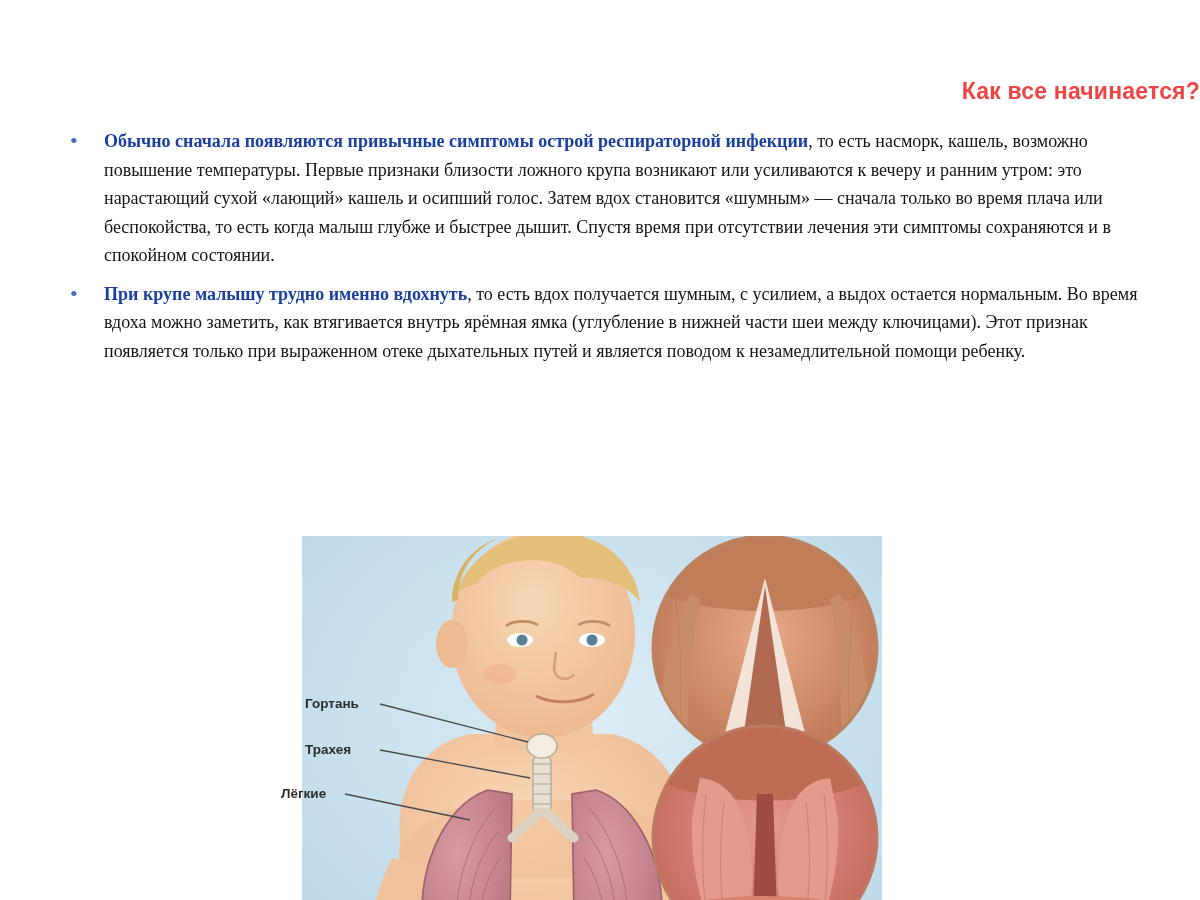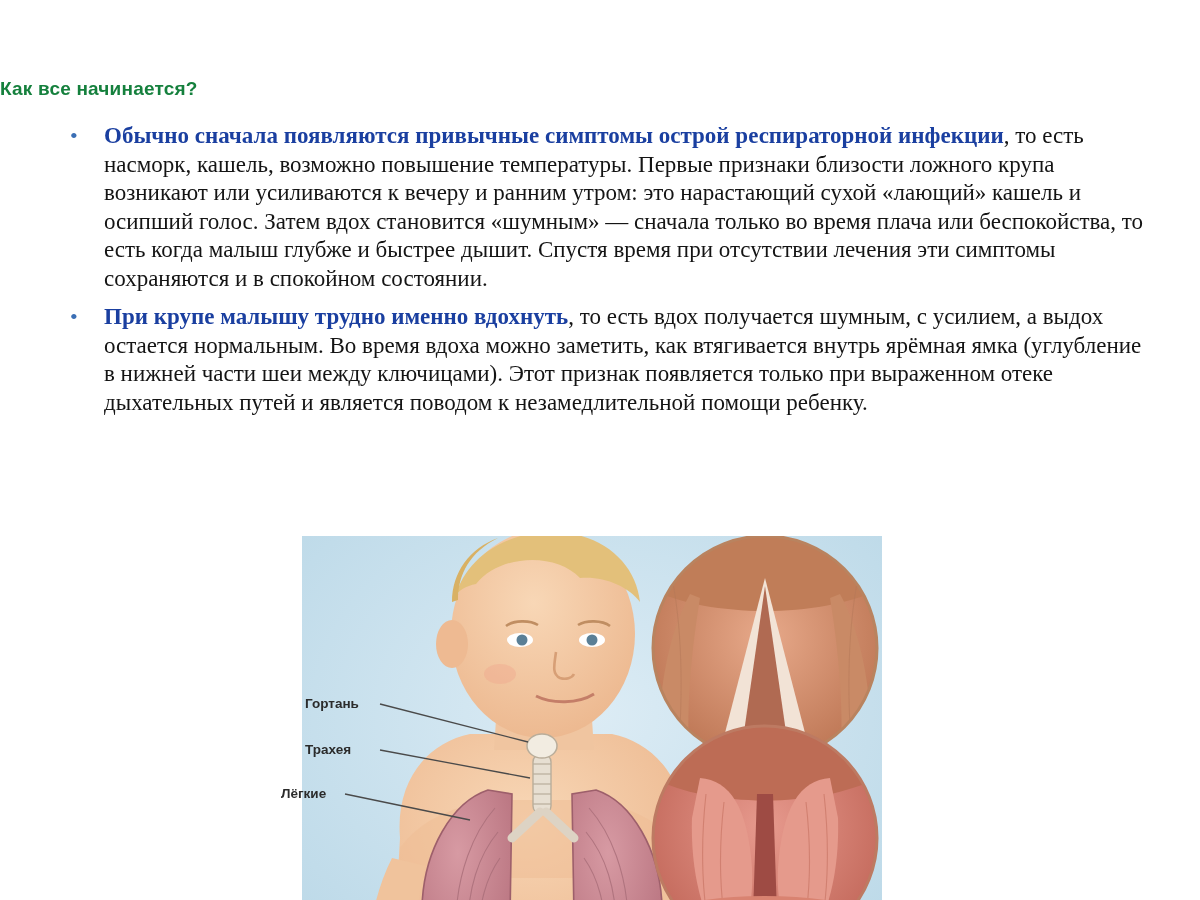--- a/index.html
+++ b/index.html
@@ -15,25 +15,25 @@
     overflow: hidden;
     position: relative;
   }
   .slide {
     width: 1200px;
     height: 900px;
     position: relative;
     background: #ffffff;
   }
   .slide-title {
-    text-align: left;
+    text-align: right;
     font-family: "Liberation Sans", sans-serif;
     font-weight: bold;
-    font-size: 19px;
-    color: #15803d;
+    font-size: 23px;
+    color: #ef4444;
     margin-top: 78px;
     letter-spacing: 0.2px;
   }
   .bullets {
     margin: 22px 0 0 0;
     padding: 0 56px 0 62px;
   }
   .bullet-row {
     display: flex;
     align-items: flex-start;
@@ -44,21 +44,21 @@
     font-size: 22px;
     line-height: 27px;
     width: 42px;
     flex: 0 0 42px;
     text-align: left;
     padding-left: 8px;
     box-sizing: border-box;
   }
   .bullet-text {
     flex: 1 1 auto;
-    font-size: 23px;
+    font-size: 18px;
     line-height: 28.5px;
     text-align: left;
     color: #141414;
   }
   .lead-blue {
     color: #1a3fa0;
     font-weight: bold;
   }
   .figure {
     position: absolute;

